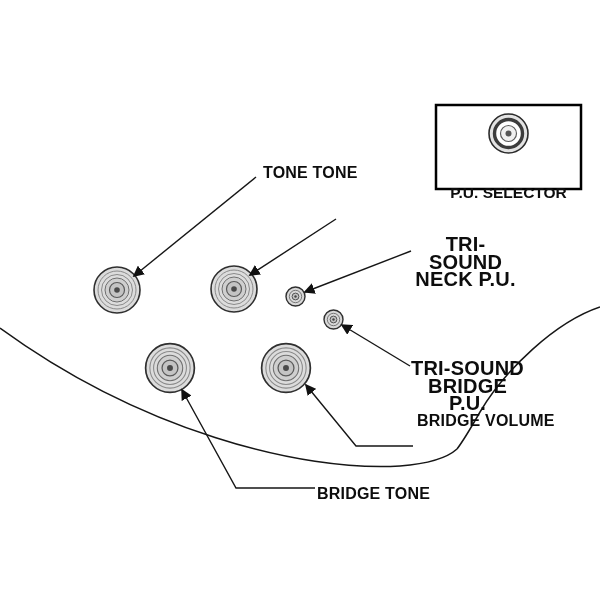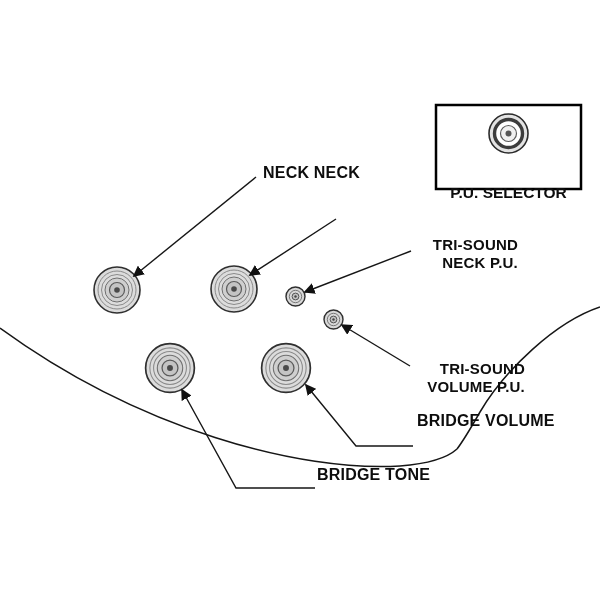--- a/index.html
+++ b/index.html
@@ -13,23 +13,23 @@
   svg.layer{position:absolute;left:0;top:0;}
   .label{
     position:absolute;
     font-weight:bold;
     font-size:16px;
     letter-spacing:0.2px;
     color:#0d0d0d;
     white-space:nowrap;
   }
   .label.two-line{
-    text-align:right;
+    text-align:center;
     line-height:17.5px;
-    font-size:15px;
+    font-size:20px;
     white-space:normal;
   }
   .selector-label{
     position:absolute;
     left:436px;top:184px;width:145px;
     text-align:center;
     font-weight:bold;
     font-size:15.5px;
     color:#0d0d0d;
   }
@@ -81,32 +81,32 @@
     <use href="#knobSmall" transform="translate(333.5,319.5)"></use>
 
     <line x1="256" y1="177" x2="134" y2="276" stroke="#161616" stroke-width="1.4" marker-end="url(#arrow)"></line>
     <line x1="336" y1="219" x2="250" y2="275" stroke="#161616" stroke-width="1.4" marker-end="url(#arrow)"></line>
     <line x1="411" y1="251" x2="305" y2="292" stroke="#161616" stroke-width="1.4" marker-end="url(#arrow)"></line>
     <line x1="410" y1="366" x2="342" y2="325" stroke="#161616" stroke-width="1.4" marker-end="url(#arrow)"></line>
     <polyline points="413,446 356,446 306,385" fill="none" stroke="#161616" stroke-width="1.4" marker-end="url(#arrow)"></polyline>
     <polyline points="315,488 236,488 182,390" fill="none" stroke="#161616" stroke-width="1.4" marker-end="url(#arrow)"></polyline>
   </svg>
 
-  <div class="label" style="left:263px;top:164px;">NECK NECK</div>
+  <div class="label" style="left:263px;top:164px;">TONE TONE</div>
 
 
   <div class="label two-line" style="left:413px;top:236px;width:105px;">
     <div>TRI-SOUND</div>
     <div>NECK P.U.</div>
   </div>
 
   <div class="label two-line" style="left:410px;top:360px;width:115px;">
     <div>TRI-SOUND</div>
-    <div>VOLUME P.U.</div>
+    <div>BRIDGE P.U.</div>
   </div>
 
   <div class="label" style="left:417px;top:412px;">BRIDGE VOLUME</div>
 
-  <div class="label" style="left:317px;top:466px;">BRIDGE TONE</div>
+  <div class="label" style="left:317px;top:485px;">BRIDGE TONE</div>
 
   <div class="selector-label">P.U. SELECTOR</div>
 
 </div>
 
 </body></html>

